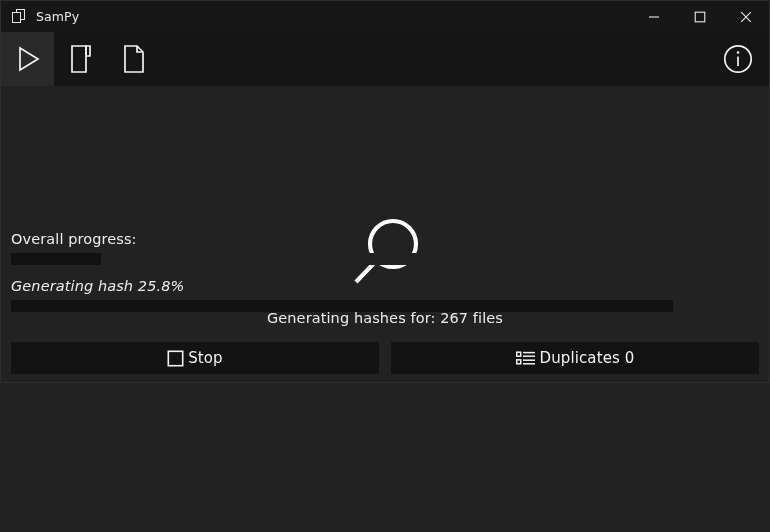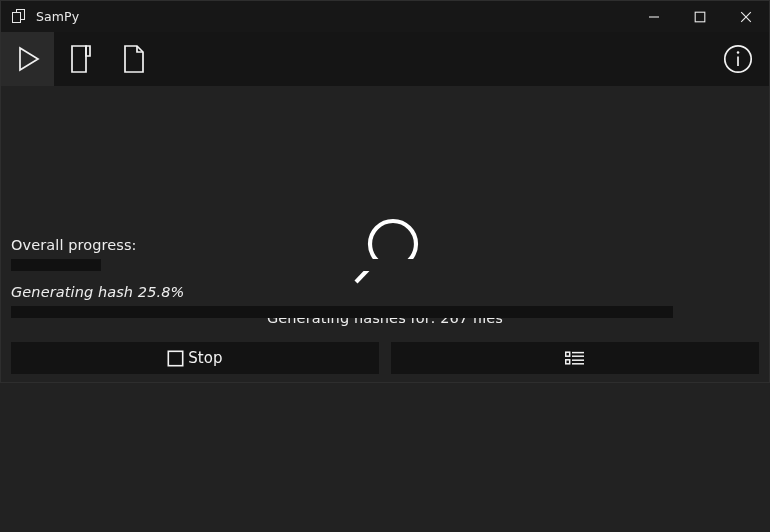--- a/index.html
+++ b/index.html
@@ -72,21 +72,21 @@
   .magnifier svg { display:block; }
   .center-label {
     margin-top:18px;
     font-size:14.5px; color:#ededed;
     letter-spacing:.1px;
   }
 
   
   .progress-area {
     position:absolute;
-    left:0; right:0; bottom:10px;
+    left:0; right:0; bottom:16px;
     padding:0 10px 0 10px;
   }
   .prog-label {
     font-size:14.5px; color:#ededed;
     margin-bottom:6px;
     letter-spacing:.1px;
   }
   .bar-track {
     height:12px;
     background:#222222;
@@ -247,16 +247,17 @@
       <span class="glyph">
         <svg width="20" height="16" viewBox="0 0 20 16">
           <rect x="0.7" y="2.2" width="4" height="4" fill="none" stroke="#f2f2f2" stroke-width="1.5"></rect>
           <rect x="0.7" y="9.8" width="4" height="4" fill="none" stroke="#f2f2f2" stroke-width="1.5"></rect>
           <line x1="7" y1="2.6" x2="19" y2="2.6" stroke="#f2f2f2" stroke-width="1.5"></line>
           <line x1="7" y1="6.2" x2="19" y2="6.2" stroke="#f2f2f2" stroke-width="1.5"></line>
           <line x1="7" y1="10.2" x2="19" y2="10.2" stroke="#f2f2f2" stroke-width="1.5"></line>
           <line x1="7" y1="13.8" x2="19" y2="13.8" stroke="#f2f2f2" stroke-width="1.5"></line>
         </svg>
       </span>
+      <span>Duplicates 0</span>
     </div>
 
   </div>
 </div>
 
 </body></html>

